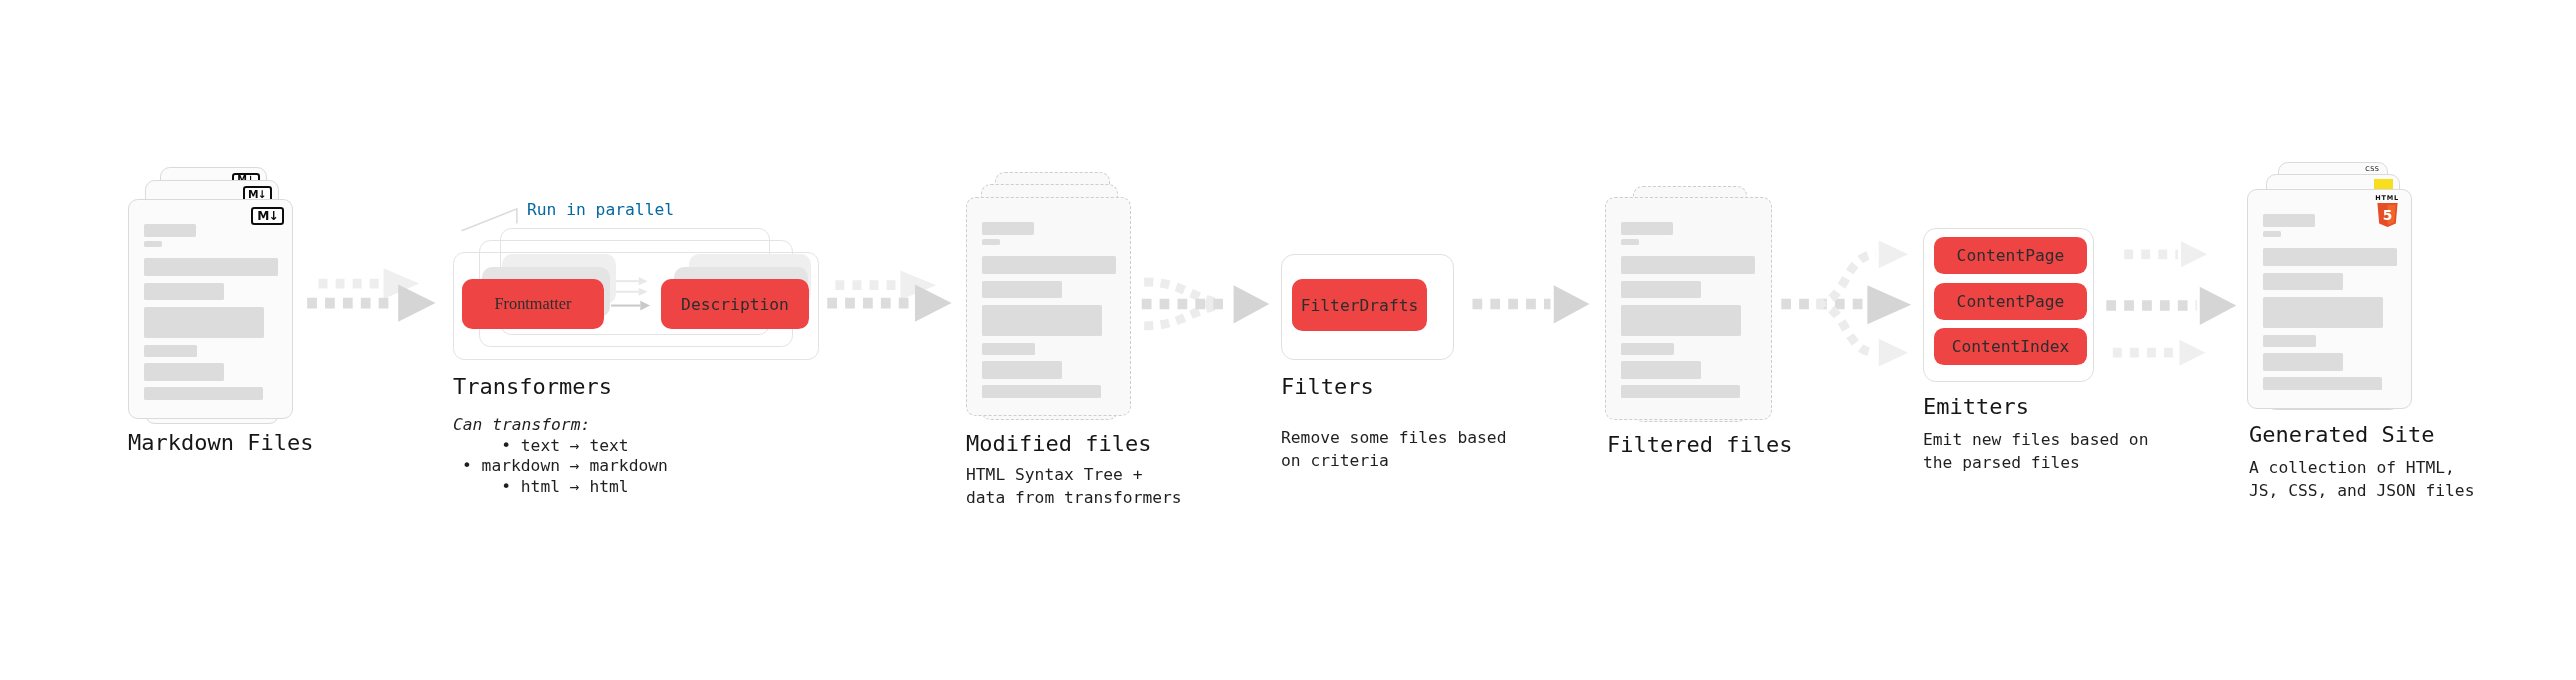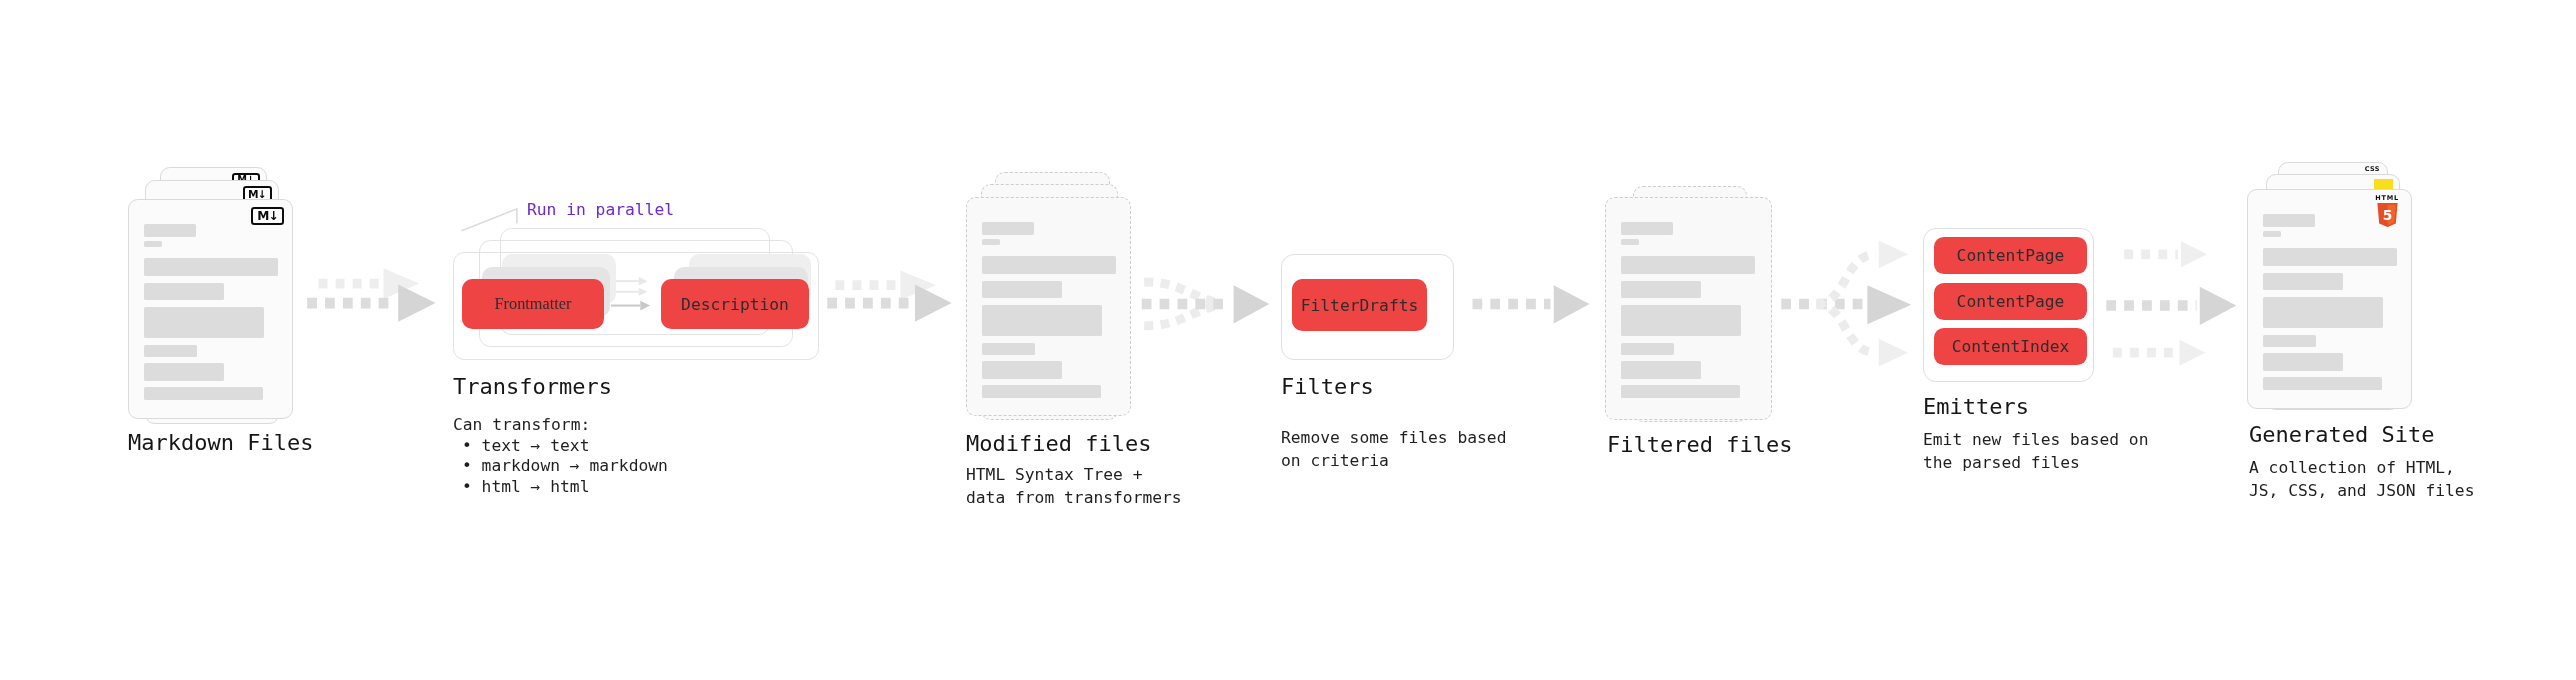--- a/index.html
+++ b/index.html
@@ -29,42 +29,42 @@
   .md-badge{
     position:absolute;top:6.5px;right:8.1px;width:32.5px;height:18px;box-sizing:border-box;
     border:2px solid #0c0c0c;border-radius:3.3px;background:#ffffff;color:#0c0c0c;
     font-weight:bold;font-size:12.2px;line-height:14px;text-align:center;letter-spacing:-0.8px;
     font-family:"DejaVu Sans","Liberation Sans",sans-serif;
   }
   .md-badge.sz2{width:29px;height:16.3px;font-size:10.6px;line-height:12.2px;top:4.9px;right:6.5px;}
   .md-badge.sz3{width:28px;height:14.6px;font-size:9.8px;line-height:10.6px;top:4.9px;right:6.5px;}
   
   .css-badge{position:absolute;top:3.3px;right:6.5px;text-align:center;line-height:6.5px;}
-  .css-badge .css-txt{font-size:6.5px;font-weight:bold;color:#111;letter-spacing:0.4px;
+  .css-badge .css-txt{font-size:6.5px;font-weight:normal;color:#111;letter-spacing:0.4px;
     font-family:"DejaVu Sans","Liberation Sans",sans-serif;}
   .css-badge .css-bar{width:16.3px;height:3.3px;margin-top:0.8px;}
   .js-badge{position:absolute;top:4.1px;right:6.5px;width:18.7px;height:10.6px;}
   .html-badge{position:absolute;top:4.9px;right:9.8px;width:28px;text-align:center;}
   .html-badge .html-txt{font-size:6.5px;font-weight:bold;color:#111;letter-spacing:0.8px;
     font-family:"DejaVu Sans","Liberation Sans",sans-serif;line-height:7.3px;}
   
   .outline-box{position:absolute;border:1.6px solid #e3e3e3;border-radius:11.4px;box-sizing:border-box;background:transparent;}
   .panel-box{position:absolute;border:1.6px solid #e0e0e0;border-radius:13px;box-sizing:border-box;background:#ffffff;}
   
   .node{position:absolute;border-radius:10.6px;box-sizing:border-box;
     display:flex;align-items:center;justify-content:center;
     font-size:16.3px;color:#2d2d2d;white-space:nowrap;}
   .node.front{background:#ef4444;}
   .node.mid{background:#e4e4e4;}
   .node.back{background:#efefef;}
   
   .heading{position:absolute;font-size:22px;line-height:24.4px;color:#161616;white-space:nowrap;}
   .body-text{position:absolute;font-size:16.3px;line-height:23px;color:#1f1f1f;white-space:nowrap;}
-  .annotation{position:absolute;font-size:16.3px;color:#6d28d9;white-space:nowrap;}
-  .bullets div{white-space:nowrap;}
+  .annotation{position:absolute;font-size:16.3px;color:#0369a1;white-space:nowrap;}
+  .bullets div{white-space:nowrap;text-align:center;}
 </style>
 </head>
 <body>
 
 <div id="canvas">
 
   <svg id="arrows" width="2576" height="681" viewBox="0 0 3170 838">
     <g>
       <line x1="392" y1="349" x2="470" y2="349" class="dl"></line>
       <polygon points="472,330 472,368 516,349" class="hl"></polygon>
@@ -142,21 +142,21 @@
   <div class="annotation" style="left:527px;top:200px;z-index:4;">Run in parallel</div>
 
   <div class="node back" style="left:502px;top:254px;width:114px;height:50px;z-index:4;"></div>
   <div class="node mid" style="left:482px;top:267px;width:128px;height:50px;z-index:5;"></div>
   <div class="node back" style="left:689px;top:254px;width:122px;height:50px;z-index:4;"></div>
   <div class="node mid" style="left:674px;top:267px;width:134px;height:50px;z-index:5;"></div>
   <div class="node front" style="left:462px;top:279px;width:142px;height:50px;z-index:6;font-family:Liberation Serif, serif;">Frontmatter</div>
   <div class="node front" style="left:661px;top:279px;width:148px;height:50px;z-index:6;">Description</div>
 
   <div class="heading" style="left:453px;top:375px;">Transformers</div>
-  <div class="body-text" style="left:453px;top:413px;">Can transform:</div>
+  <div class="body-text" style="left:453px;top:413px;font-style:italic;">Can transform:</div>
   <div class="body-text bullets" style="left:462px;top:436px;line-height:20.3px;">
     <div>• text → text</div>
     <div>• markdown → markdown</div>
     <div>• html → html</div>
   </div>
 
   <div class="doc-card dashed" style="left:995px;top:172px;width:115px;height:236px;z-index:3;"></div>
   <div class="doc-card dashed" style="left:981px;top:184px;width:137px;height:236px;z-index:4;"></div>
   <div class="doc-card dashed" style="left:966px;top:197px;width:165px;height:219px;z-index:5;">
     <div class="doc-bars">

